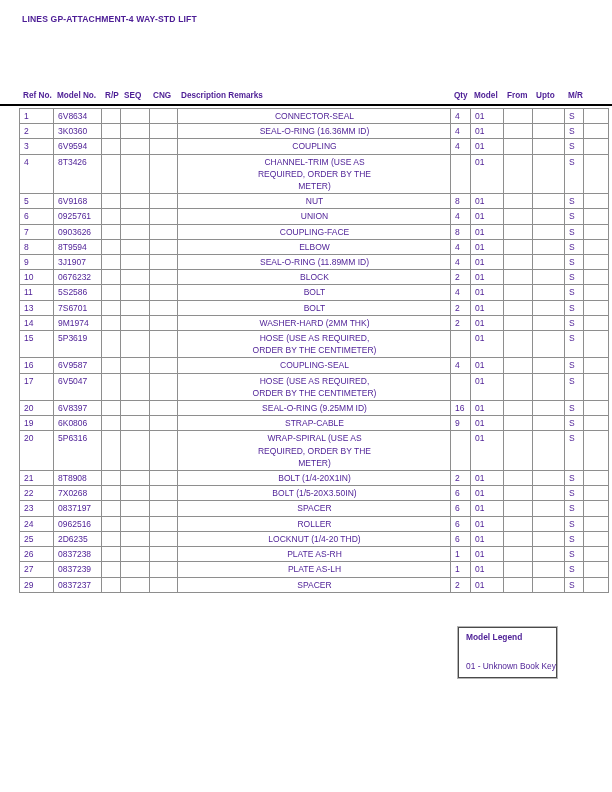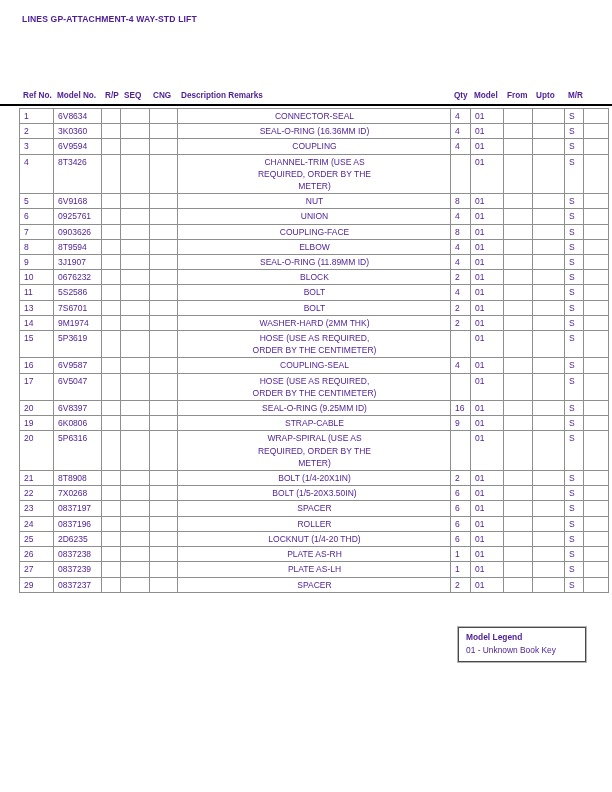--- a/index.html
+++ b/index.html
@@ -68,29 +68,29 @@
     padding: 1px 3px 1px 4px;
     vertical-align: top;
     white-space: nowrap;
     overflow: hidden;
   }
   .body-table td.desc { white-space: pre-line; overflow: visible; text-align: center; }
   .legend-box {
     position: absolute;
     left: 458px;
     top: 627px;
-    width: 128px;
+    width: 99px;
     box-sizing: border-box;
     background: #ffffff;
     border: 1.5px solid #4a4a4a;
     outline: 1px solid #b5b5b5;
     padding: 3px 6px 4px 7px;
   }
   .legend-title { font-size: 8.4px; font-weight: bold; line-height: 13px; }
-  .legend-entry { font-size: 8.4px; line-height: 13px; white-space: nowrap; }
+  .legend-entry { font-size: 8.4px; line-height: 13px; white-space: nowrap; margin-top: 16px; }
 </style>
 </head>
 <body>
 
 <div class="page">
 
   <div class="title">LINES GP-ATTACHMENT-4 WAY-STD LIFT</div>
 
 
   <table class="hdr-table">
@@ -453,21 +453,21 @@
           <td class="desc">SPACER</td>
           <td>6</td>
           <td>01</td>
           <td></td>
           <td></td>
           <td>S</td>
           <td></td>
         </tr>
         <tr>
           <td>24</td>
-          <td>0837196</td>
+          <td>0962516</td>
           <td></td>
           <td></td>
           <td></td>
           <td class="desc">ROLLER</td>
           <td>6</td>
           <td>01</td>
           <td></td>
           <td></td>
           <td>S</td>
           <td></td>

